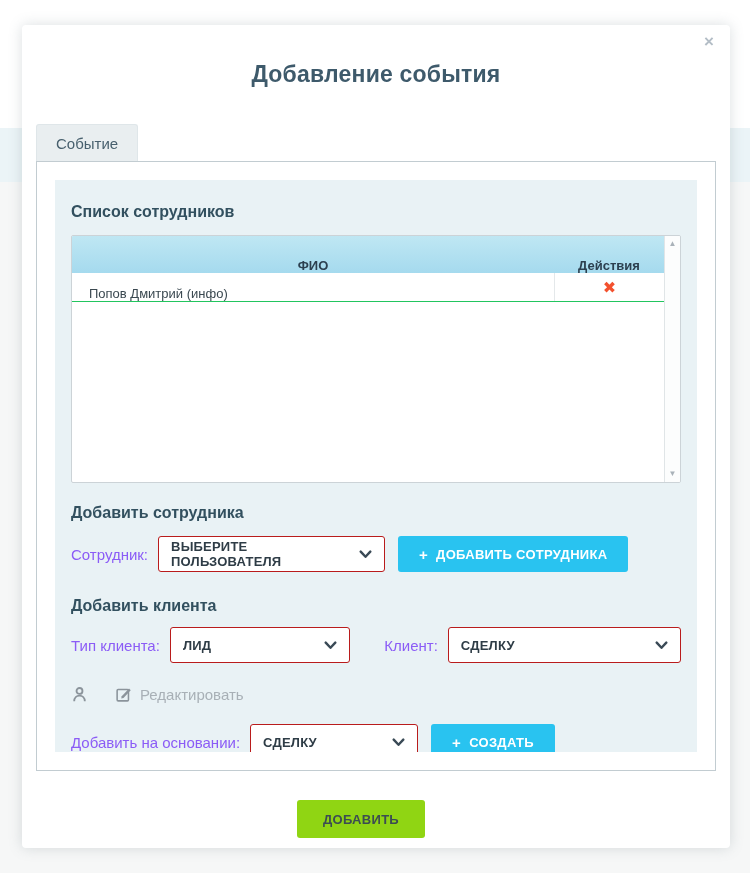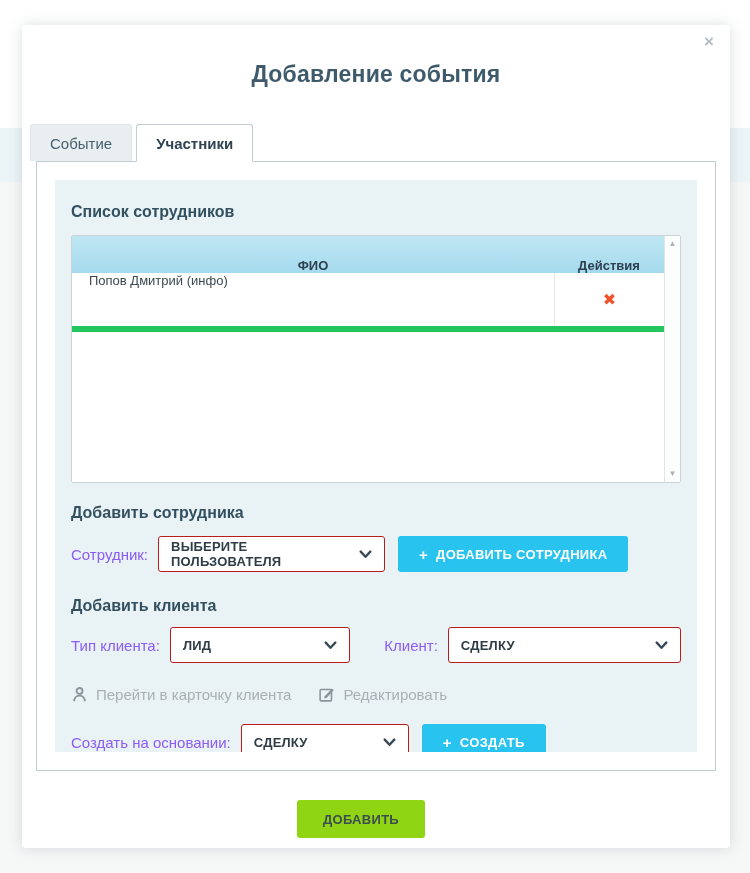--- a/index.html
+++ b/index.html
@@ -19,21 +19,21 @@
   }
   .close {
     position:absolute; top:5px; right:16px; color:#b3bdc6;
     font-size:17px; font-weight:bold; cursor:pointer; line-height:24px;
   }
   .title {
     margin-top:36px; text-align:center; font-size:23px; font-weight:bold;
     color:#3e5a6b; letter-spacing:.2px;
   }
 
-  .tabs { display:flex; align-items:flex-end; gap:4px; padding-left:8px; margin-top:35px; height:38px; }
+  .tabs { display:flex; align-items:flex-end; gap:4px; padding-left:14px; margin-top:35px; height:38px; }
   .tab {
     height:37px; line-height:37px; padding:0 19px; font-size:15px;
     border-radius:3px 3px 0 0; cursor:pointer;
   }
   .tab.inactive { background:#e9eef0; border:1px solid #dfe6e9; border-bottom:none; color:#48606e; }
   .tab.active {
     background:#ffffff; border:1px solid #c2ccd1; border-bottom:1px solid #ffffff;
     height:38px; line-height:37px; color:#2e4453; font-weight:bold;
     position:relative; z-index:2; margin-bottom:-1px;
   }
@@ -57,21 +57,21 @@
   }
   .table-main { flex:1; display:flex; flex-direction:column; }
   .thead {
     display:flex; height:37px; flex:0 0 37px;
     background:linear-gradient(180deg,#bfe7f3,#a5daee);
     align-items:flex-end;
   }
   .th { font-size:13px; font-weight:bold; color:#2c4050; text-align:center; }
   .th-name { flex:1; }
   .th-actions { width:110px; }
-  .trow { display:flex; height:59px; border-bottom:6px solid #22c55e; align-items:flex-start; }
+  .trow { display:flex; height:29px; border-bottom:1px solid #22c55e; align-items:flex-end; }
   .td-name { flex:1; padding-left:17px; font-size:13px; color:#3a4850; }
   .td-actions { width:110px; text-align:center; border-left:1px solid #e4e8ea; align-self:stretch;
                 display:flex; align-items:center; justify-content:center; }
   .del { color:#f3512e; font-size:16px; font-weight:bold; cursor:pointer; }
   .scrollbar {
     flex:0 0 16px; border-left:1px solid #e0e5e7; background:#fcfdfd;
     display:flex; flex-direction:column; justify-content:space-between; align-items:center;
     padding:4px 0;
   }
   .arr { font-size:8px; color:#a9b2b9; line-height:8px; }
@@ -120,21 +120,20 @@
 
 <div class="bg-band"></div>
 <div class="bg-bottom"></div>
 
 <div class="modal">
   <span class="close">×</span>
   <div class="title">Добавление события</div>
 
   <div class="tabs">
     <div class="tab inactive">Событие</div>
-    <div class="tab active">Участники</div>
   </div>
 
   <div class="tab-panel">
     <div class="inner">
 
       <div class="section-heading h-list">Список сотрудников</div>
 
       <div class="table-wrap">
         <div class="table-main">
           <div class="thead">
@@ -196,35 +195,34 @@
       </div>
 
       <div class="links-row">
         <span class="glink">
           <span>
             <svg width="17" height="17" viewBox="0 0 24 24" fill="none" stroke="#8b949b" stroke-width="2.6">
               <circle cx="12" cy="7" r="4.2"></circle>
                 <path d="M4.5 21.5 C4.5 16.5 8 13.6 12 13.6 C16 13.6 19.5 16.5 19.5 21.5"></path>
             </svg>
           </span>
-          <span>Перейти в карточку клиента</span>
         </span>
         <span class="glink">
           <span>
             <svg width="17" height="17" viewBox="0 0 24 24">
               <rect x="3" y="5" width="16" height="16" rx="1.5" fill="none" stroke="#8b949b" stroke-width="2.2"></rect>
               <path d="M9.5 14.5 L19.8 3.6 L22.2 6 L12 16.8 L8.8 17.6 Z" fill="#8b949b"></path>
             </svg>
           </span>
           <span>Редактировать</span>
         </span>
       </div>
 
       <div class="form-row row-create">
-        <span class="flabel">Создать на основании:</span>
+        <span class="flabel">Добавить на основании:</span>
         <div class="select sel-create">
           <span class="sel-val">СДЕЛКУ</span>
           <span>
             <svg width="13" height="9" viewBox="0 0 13 9">
                 <path d="M1.7 1.6 L6.5 6.8 L11.3 1.6" fill="none" stroke="#3a4a56" stroke-width="2.4" stroke-linecap="round" stroke-linejoin="round"></path>
               </svg>
           </span>
         </div>
         <button class="btn-blue">
           <span class="plus">+</span>

